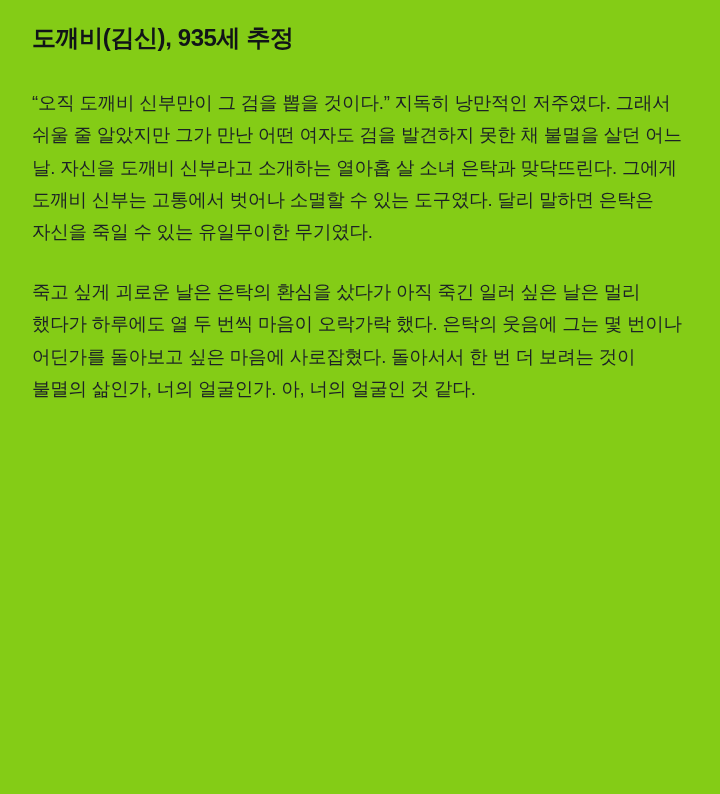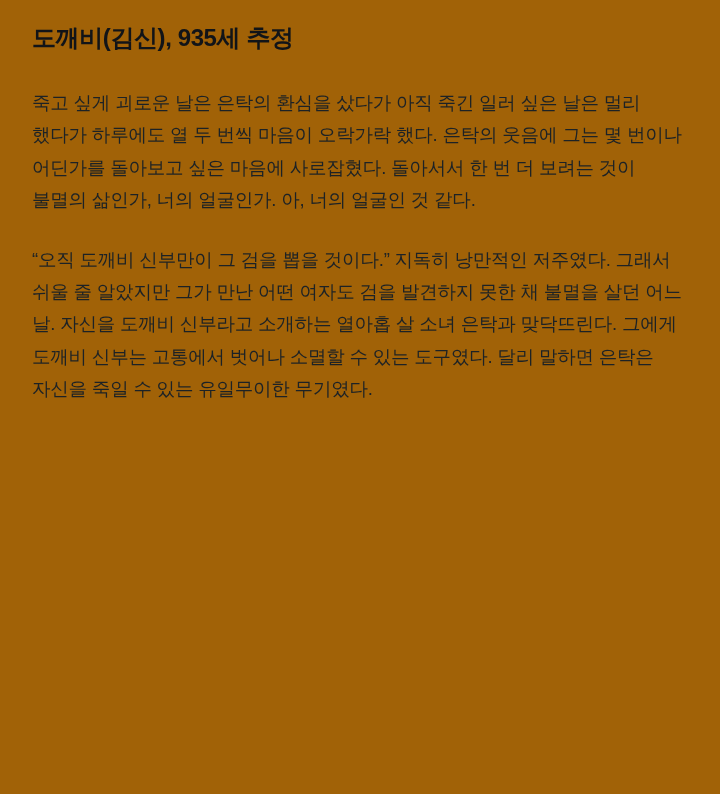--- a/index.html
+++ b/index.html
@@ -12,21 +12,21 @@
     background: #ccd6dc;
     font-family: "Liberation Sans", sans-serif;
     color: #1a1a1a;
     overflow: hidden;
   }
   .page {
     box-sizing: border-box;
     width: 720px;
     height: 794px;
     padding: 22px 32px 0 32px;
-    background: #a16207;
+    background: #84cc16;
   }
   .article-title {
     font-size: 24px;
     font-weight: bold;
     letter-spacing: -0.4px;
     color: #111418;
     margin: 0 0 34px 0;
     line-height: 1.3;
   }
   .article-body {
@@ -43,16 +43,16 @@
   .paragraph:last-child {
     margin-bottom: 0;
   }
 </style>
 </head>
 <body>
 
 <div class="page">
   <h1 class="article-title">도깨비(김신), 935세 추정</h1>
   <div class="article-body">
+    <p class="paragraph">“오직 도깨비 신부만이 그 검을 뽑을 것이다.” 지독히 낭만적인 저주였다. 그래서 쉬울 줄 알았지만 그가 만난 어떤 여자도 검을 발견하지 못한 채 불멸을 살던 어느 날. 자신을 도깨비 신부라고 소개하는 열아홉 살 소녀 은탁과 맞닥뜨린다. 그에게 도깨비 신부는 고통에서 벗어나 소멸할 수 있는 도구였다. 달리 말하면 은탁은 자신을 죽일 수 있는 유일무이한 무기였다.</p>
     <p class="paragraph">죽고 싶게 괴로운 날은 은탁의 환심을 샀다가 아직 죽긴 일러 싶은 날은 멀리 했다가 하루에도 열 두 번씩 마음이 오락가락 했다. 은탁의 웃음에 그는 몇 번이나 어딘가를 돌아보고 싶은 마음에 사로잡혔다. 돌아서서 한 번 더 보려는 것이 불멸의 삶인가, 너의 얼굴인가. 아, 너의 얼굴인 것 같다.</p>
-    <p class="paragraph">“오직 도깨비 신부만이 그 검을 뽑을 것이다.” 지독히 낭만적인 저주였다. 그래서 쉬울 줄 알았지만 그가 만난 어떤 여자도 검을 발견하지 못한 채 불멸을 살던 어느 날. 자신을 도깨비 신부라고 소개하는 열아홉 살 소녀 은탁과 맞닥뜨린다. 그에게 도깨비 신부는 고통에서 벗어나 소멸할 수 있는 도구였다. 달리 말하면 은탁은 자신을 죽일 수 있는 유일무이한 무기였다.</p>
   </div>
 </div>
 
 </body></html>

